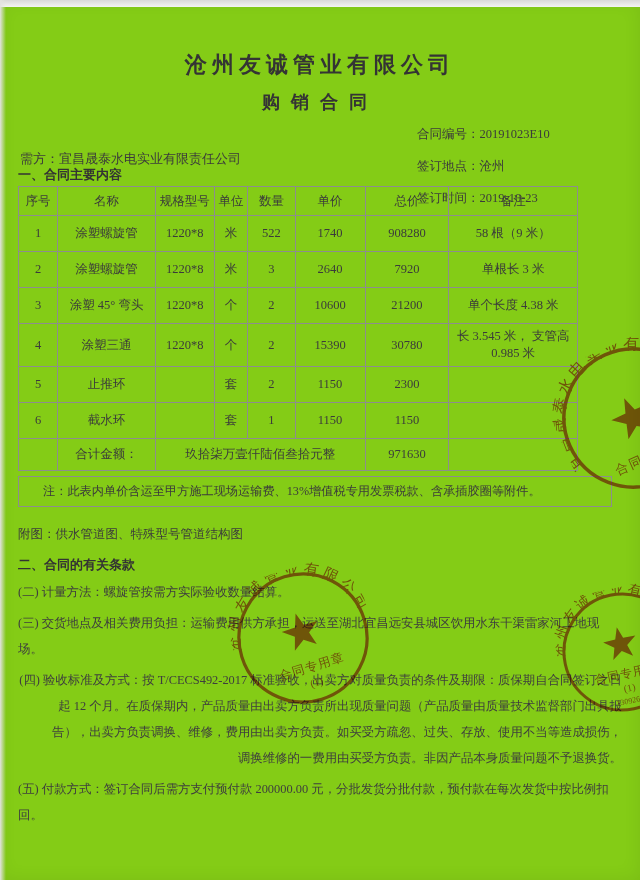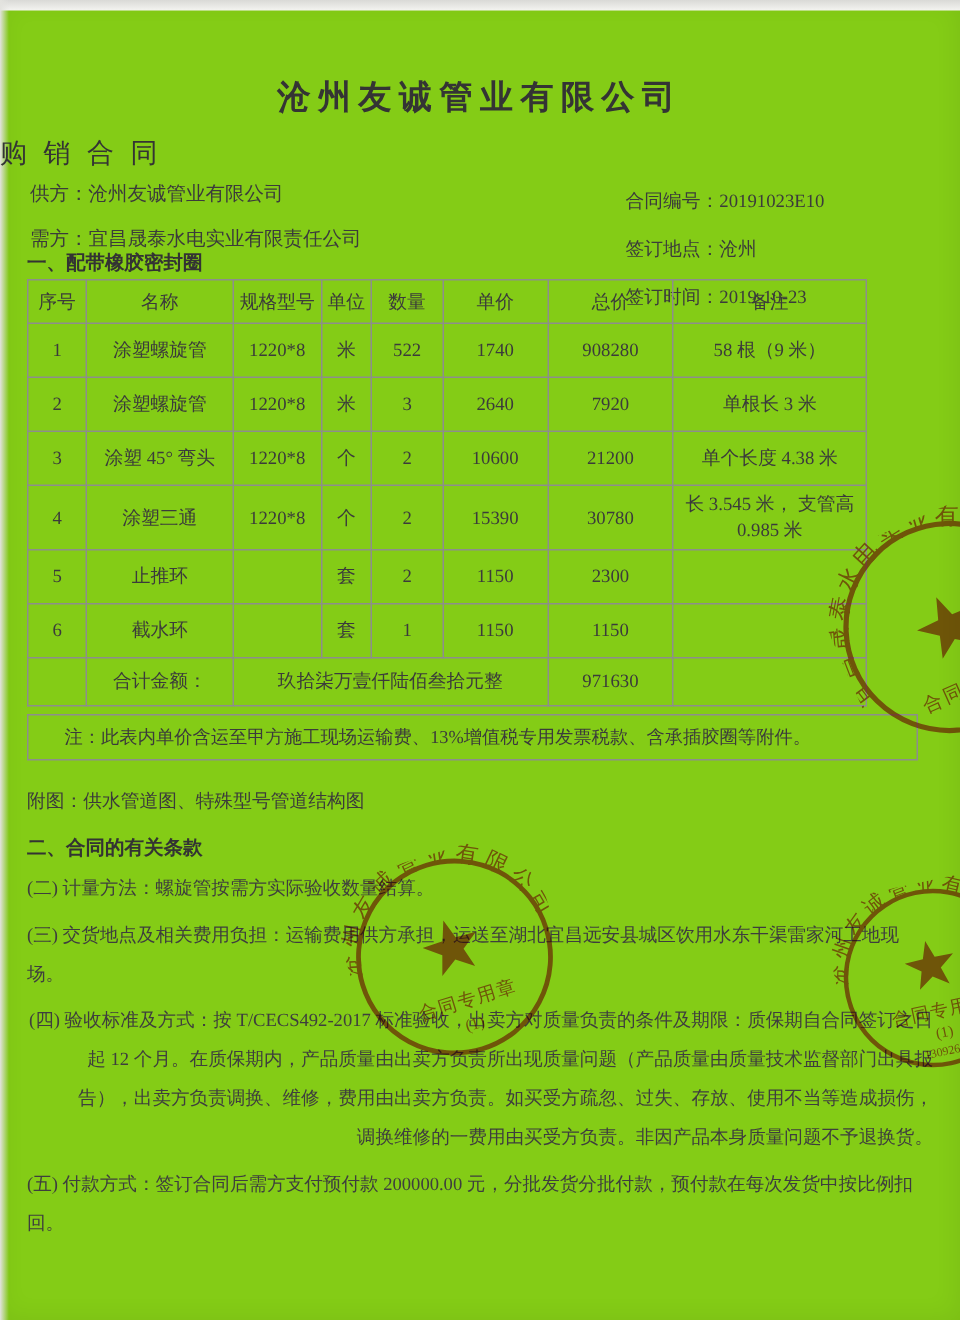--- a/index.html
+++ b/index.html
@@ -8,22 +8,22 @@
     background:#84cc16;color:#3b3b3b;
     font-family:"Liberation Serif","DejaVu Serif",serif;
     box-shadow:inset 0 0 18px rgba(0,0,0,.08);
   }
   .scan-edge-top{position:absolute;top:0;left:0;width:100%;height:7px;
     background:linear-gradient(#d9d9d6,#f4f4f1);}
   .scan-edge-left{position:absolute;top:0;left:0;width:6px;height:100%;
     background:linear-gradient(90deg,#e3e3df,rgba(255,255,255,0));}
   .doc-title{position:absolute;top:50px;left:0;width:100%;text-align:center;
     font-size:22px;font-weight:bold;letter-spacing:5px;color:#343434;}
-  .doc-subtitle{position:absolute;top:90px;left:0;width:100%;
-    font-size:18px;font-weight:normal;letter-spacing:11px;color:#343434;}
+  .doc-subtitle{position:absolute;top:90px;left:0;width:100%;text-align:center;
+    font-size:18px;font-weight:bold;letter-spacing:11px;color:#343434;}
   .party{position:absolute;left:20px;font-size:13px;}
   .party-supplier{top:120px;}
   .party-buyer{top:150px;}
   .meta{position:absolute;left:417px;top:112px;font-size:12.5px;line-height:20px;}
   .meta div{white-space:nowrap;margin-top:12px;}
   .sec-heading{font-size:13px;font-weight:bold;color:#333;}
   .sec1-heading{position:absolute;left:18px;top:166px;}
   .content{position:absolute;left:18px;top:186px;width:604px;}
   table.items{border-collapse:collapse;width:560px;table-layout:fixed;
     font-size:12.5px;color:#3b3b3b;}
@@ -49,30 +49,29 @@
 </head>
 <body>
 
 <div class="page">
   <div class="scan-edge-top"></div>
   <div class="scan-edge-left"></div>
 
   <div class="doc-title">沧州友诚管业有限公司</div>
   <div class="doc-subtitle">购销合同</div>
 
-  <div class="party party-supplier">供方：沧州友诚管业有限公司</div>
   <div class="party party-buyer">需方：宜昌晟泰水电实业有限责任公司</div>
 
   <div class="meta">
     <div>合同编号：20191023E10</div>
     <div>签订地点：沧州</div>
     <div>签订时间：2019-10-23</div>
   </div>
 
-  <div class="sec-heading sec1-heading">一、配带橡胶密封圈</div>
+  <div class="sec-heading sec1-heading">一、合同主要内容</div>
 
   <div class="content">
     <table class="items">
       <colgroup>
         <col style="width:7%">
           <col style="width:17.5%">
           <col style="width:10.5%">
           <col style="width:6%">
         <col style="width:8.5%">
           <col style="width:12.5%">

